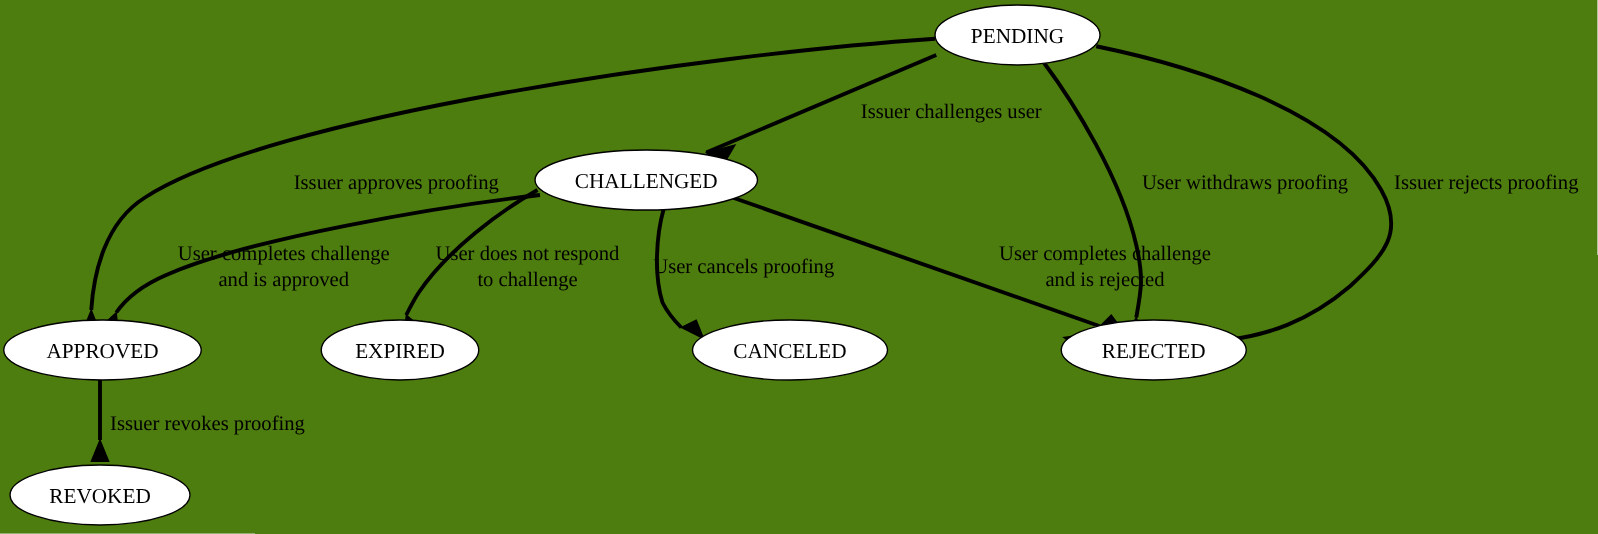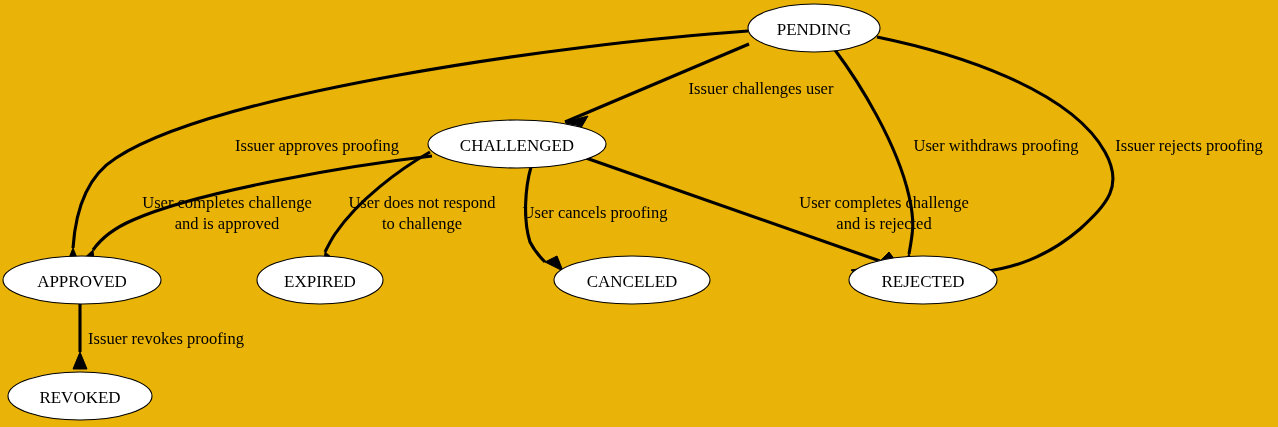--- a/index.html
+++ b/index.html
@@ -4,21 +4,21 @@
 <style>
   html, body {
     margin: 0;
     padding: 0;
     background: #ffffff;
   }
   #diagram-root {
     position: relative;
     width: 1278px;
     height: 427px;
-    background: #eab308;
+    background: #4d7c0f;
     font-family: "Liberation Serif", "DejaVu Serif", serif;
     overflow: hidden;
   }
   svg.graph-canvas {
     display: block;
     width: 1278px;
     height: 427px;
   }
   .node-ellipse {
     fill: #ffffff;

